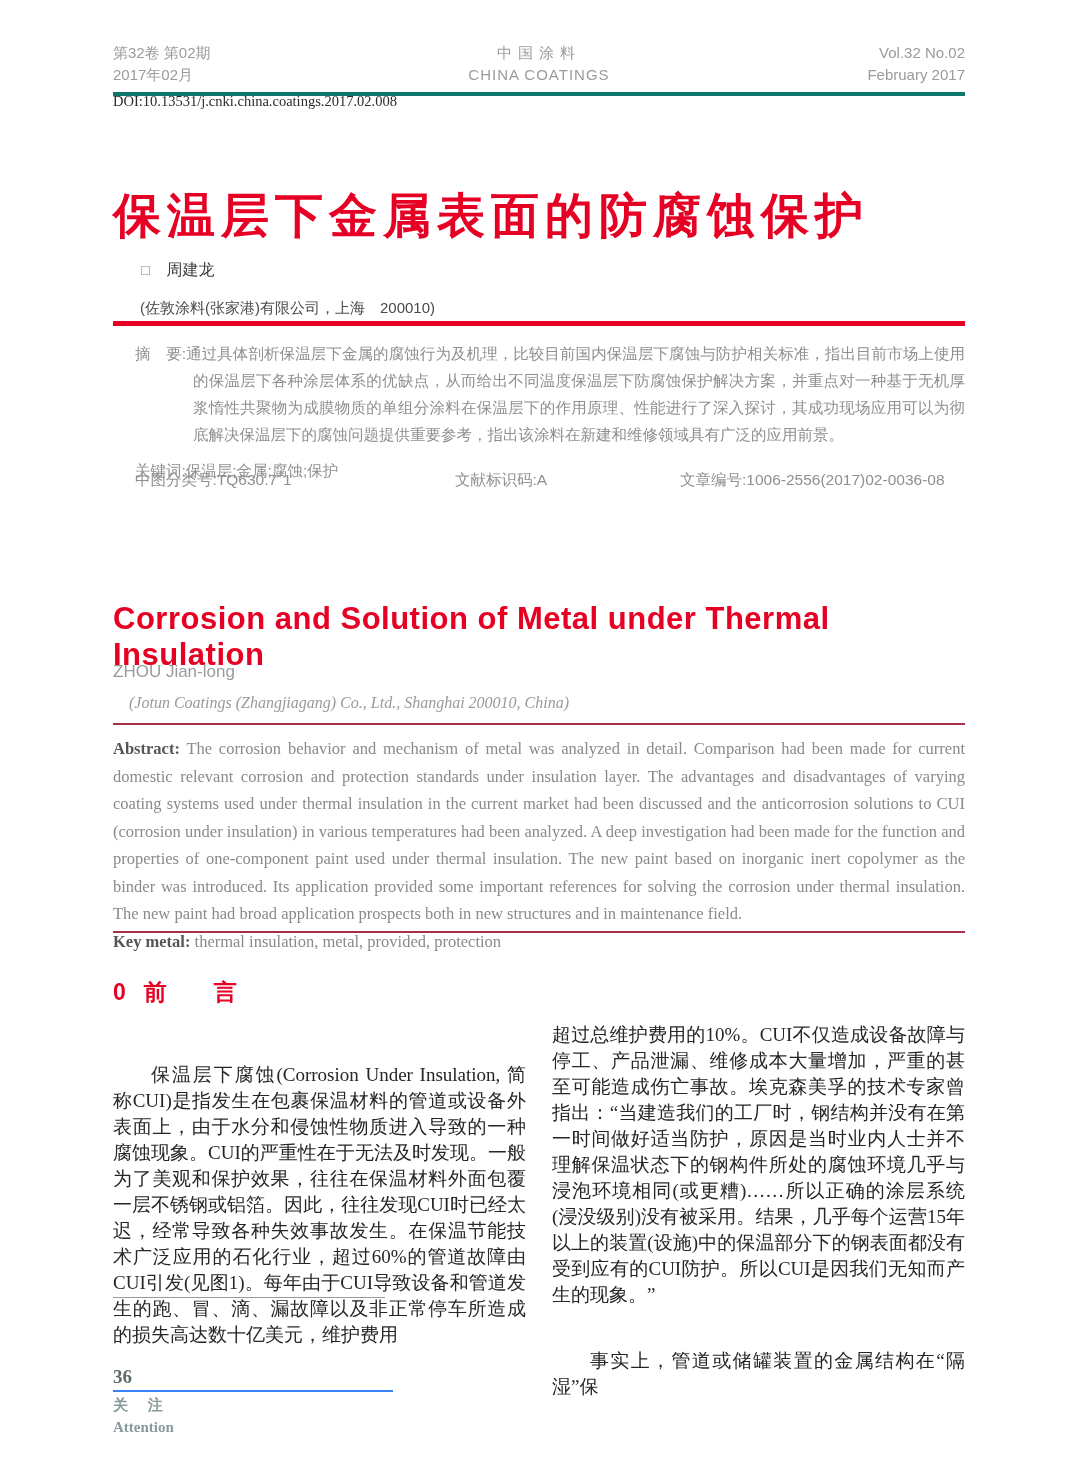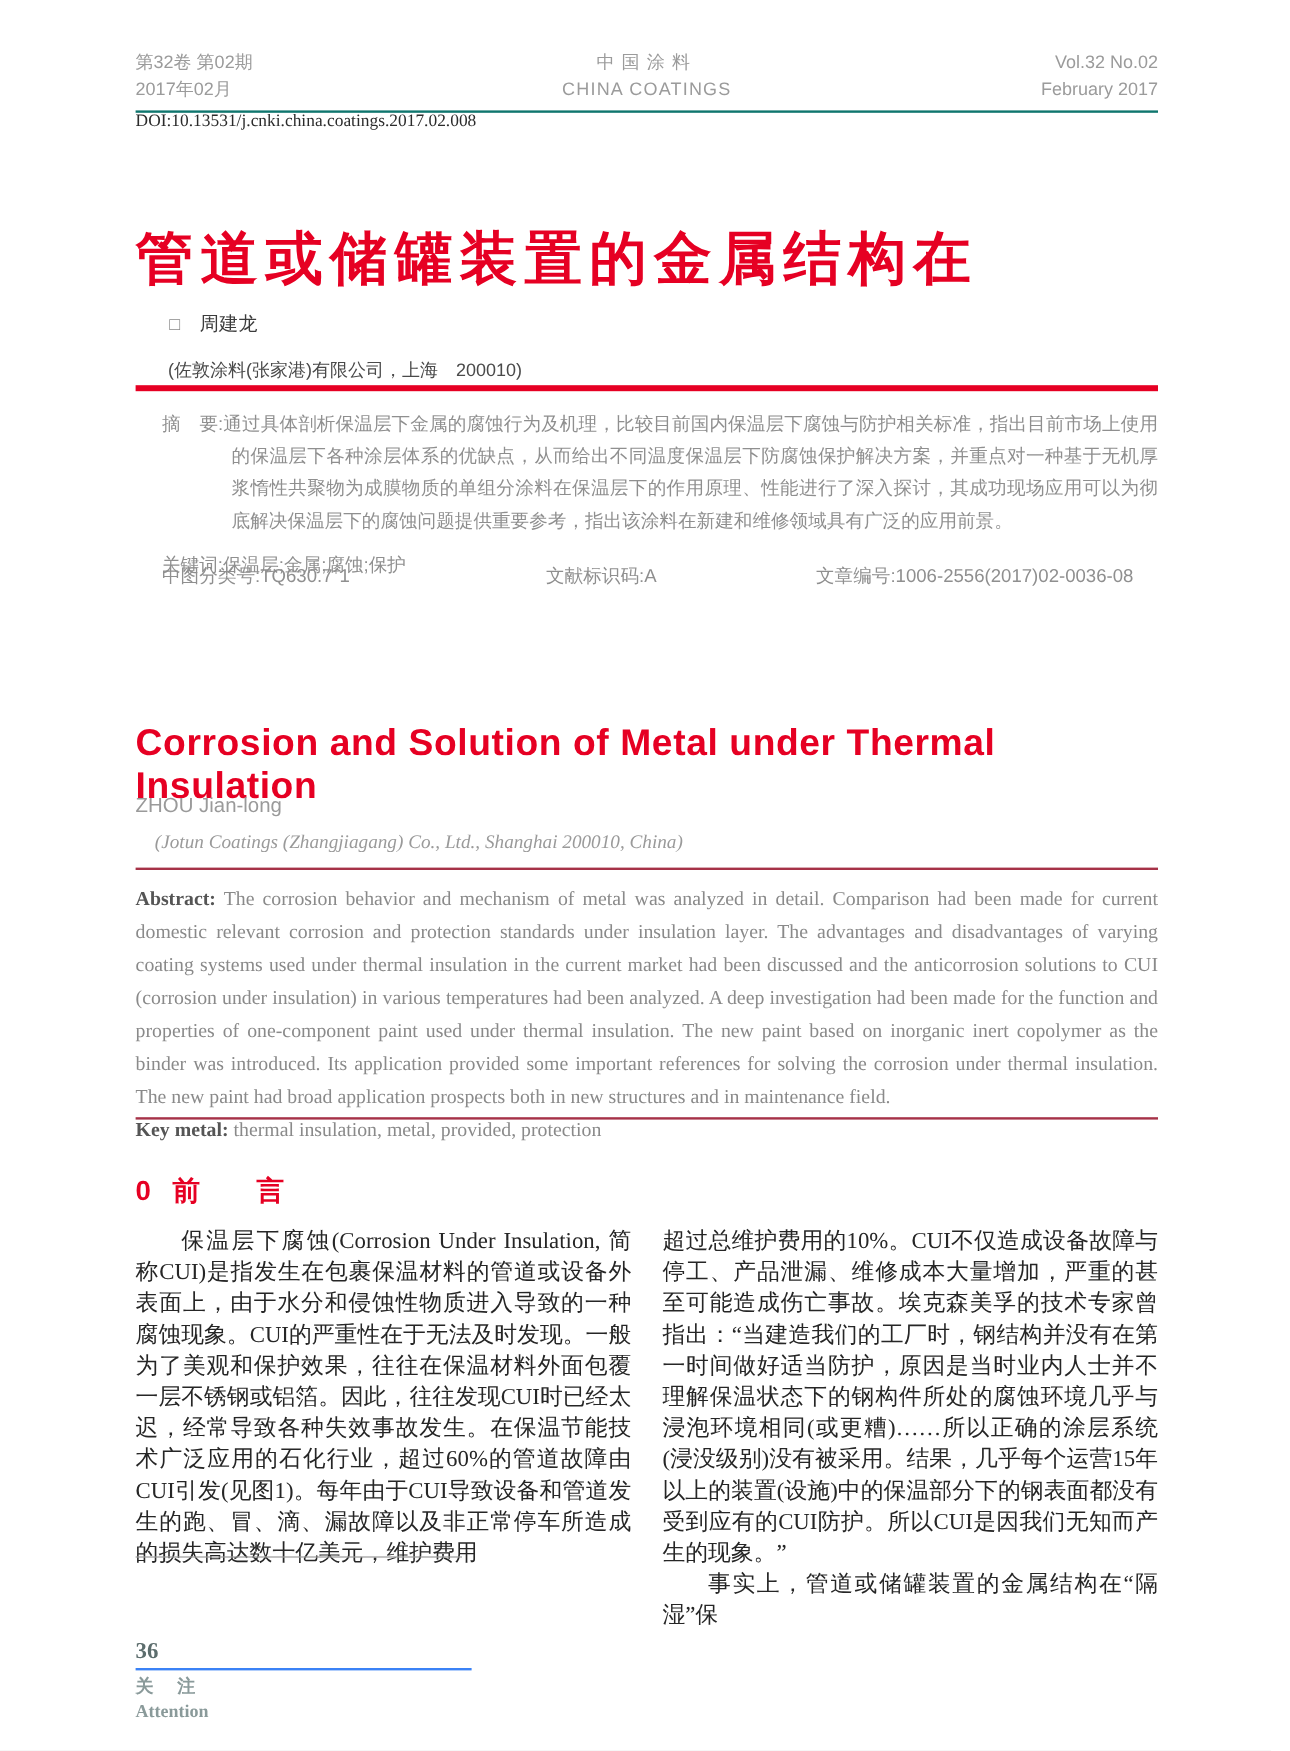--- a/index.html
+++ b/index.html
@@ -13,21 +13,21 @@
     overflow:hidden;
   }
   .abs { position:absolute; }
 
   
   .journal-header {
     top:42px; left:113px; width:852px;
     display:flex; justify-content:space-between; align-items:flex-start;
     color:#9b9b9b; font-size:15px; line-height:22px;
     font-family:"Liberation Sans","DejaVu Sans",sans-serif;
-    border-bottom:2px solid #0f766e; padding-bottom:6px;
+    border-bottom:4px solid #0f766e; padding-bottom:6px;
   }
   .jh-left  { text-align:left;  }
   .jh-center{ text-align:center; letter-spacing:1px; }
   .jh-center .cn { letter-spacing:6px; }
   .jh-right { text-align:right; }
   .doi-line {
     top:93px; left:113px; width:852px;
     color:#2b2b2b; font-size:14.5px;
     font-family:"Liberation Serif","DejaVu Serif",serif;
   }
@@ -97,21 +97,21 @@
   .section-head .num { margin-right:18px; }
   .section-head .ttl { letter-spacing:12px; }
 
   .columns {
     top:1022px; left:113px; width:852px;
     display:flex; gap:26px;
     color:#262626; font-size:19px; line-height:26px; text-align:justify;
     font-family:"Liberation Serif","DejaVu Serif",serif;
   }
   .col { flex:1; }
-  .col p.indent { text-indent:2em; }
+  .col p.indent { text-indent:2em;margin-top:40px; }
 
   
   .footnote-sep { top:1297px; left:113px; width:272px; height:1px; background:#9a9a9a; }
   .footnote {
     top:1305px; left:113px; width:780px;
     color:#8b8b8b; font-size:14.5px; line-height:26px;
     font-family:"Liberation Sans","DejaVu Sans",sans-serif;
   }
 
   
@@ -144,21 +144,21 @@
       <div class="cn">中国涂料</div>
       <div>CHINA COATINGS</div>
     </div>
     <div class="jh-right">
       <div>Vol.32  No.02</div>
       <div>February  2017</div>
     </div>
   </div>
   <div class="abs doi-line">DOI:10.13531/j.cnki.china.coatings.2017.02.008</div>
 
-  <h1 class="abs title-cn">管道或储罐装置的金属结构在</h1>
+  <h1 class="abs title-cn">保温层下金属表面的防腐蚀保护</h1>
   <div class="abs byline">
     <span class="author-marker">□</span>
     <span>周建龙</span>
   </div>
   <div class="abs affil-cn">(佐敦涂料(张家港)有限公司，上海　200010)</div>
   <div class="abs rule-thick"></div>
 
   <div class="abs abstract-cn"><span>摘　要:</span><span>通过具体剖析保温层下金属的腐蚀行为及机理，比较目前国内保温层下腐蚀与防护相关标准，指出目前市场上使用的保温层下各种涂层体系的优缺点，从而给出不同温度保温层下防腐蚀保护解决方案，并重点对一种基于无机厚浆惰性共聚物为成膜物质的单组分涂料在保温层下的作用原理、性能进行了深入探讨，其成功现场应用可以为彻底解决保温层下的腐蚀问题提供重要参考，指出该涂料在新建和维修领域具有广泛的应用前景。</span></div>
 
   <div class="abs keywords-cn"><span>关键词:</span><span>保温层;金属;腐蚀;保护</span></div>

